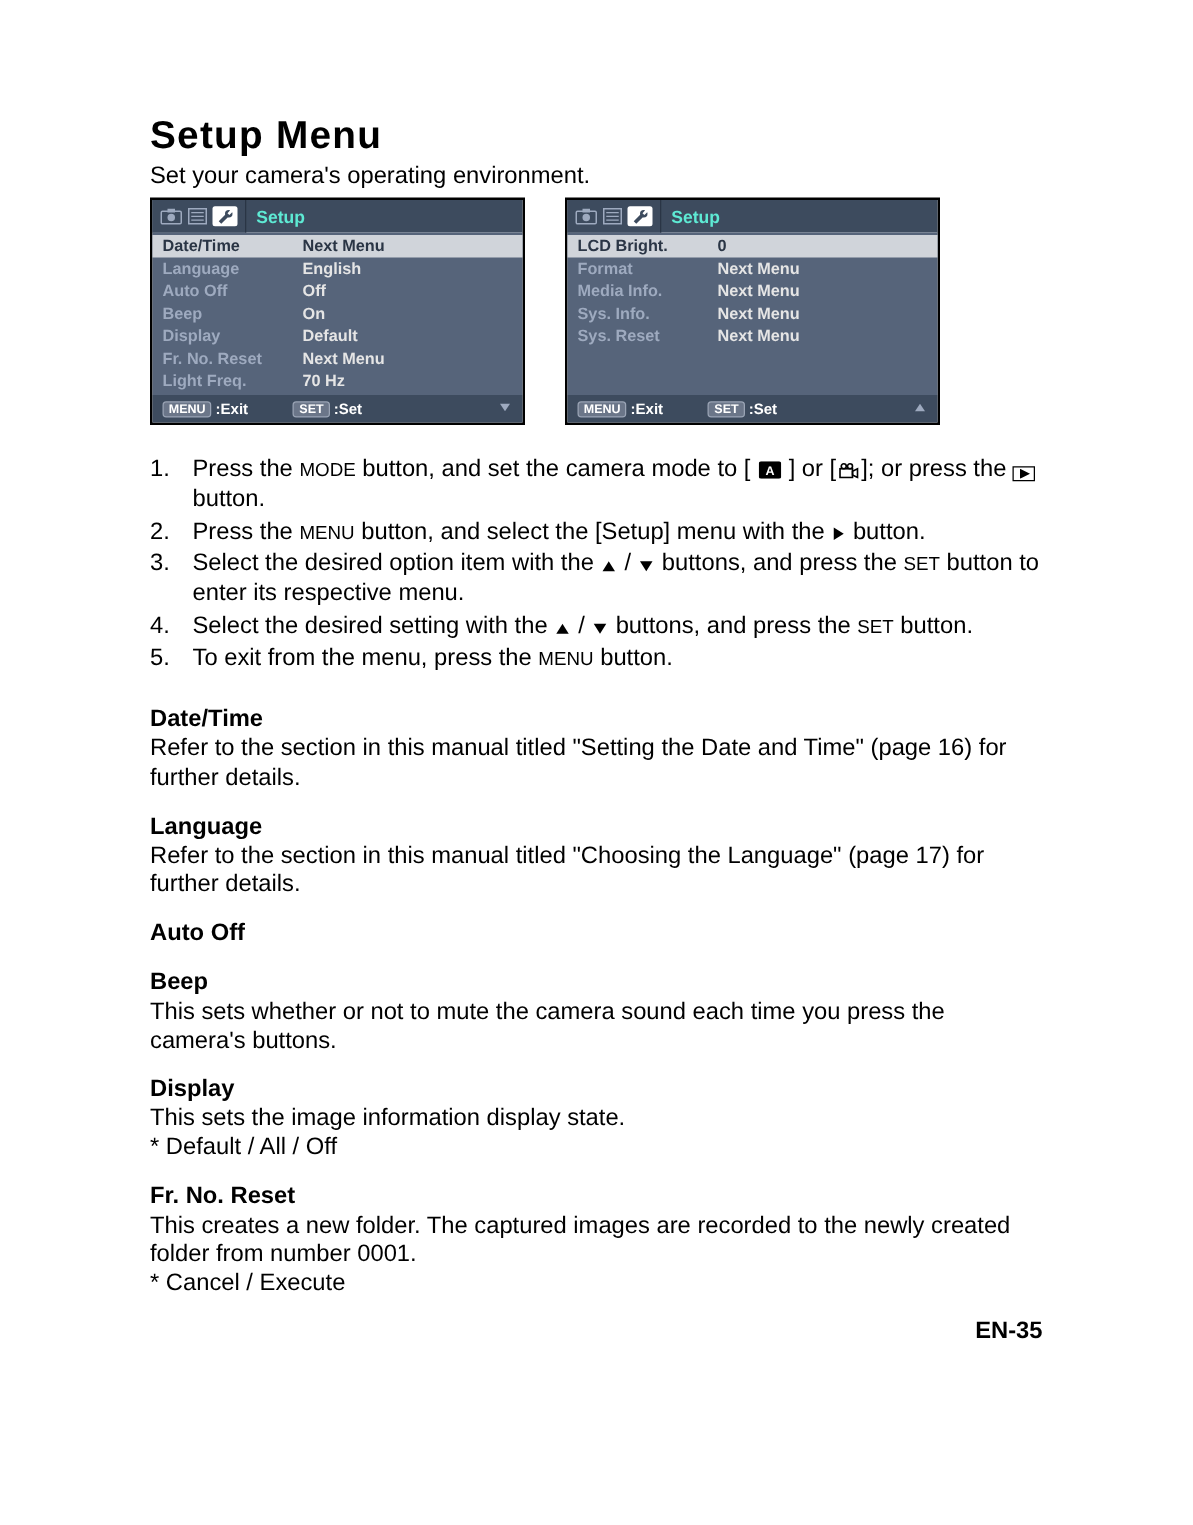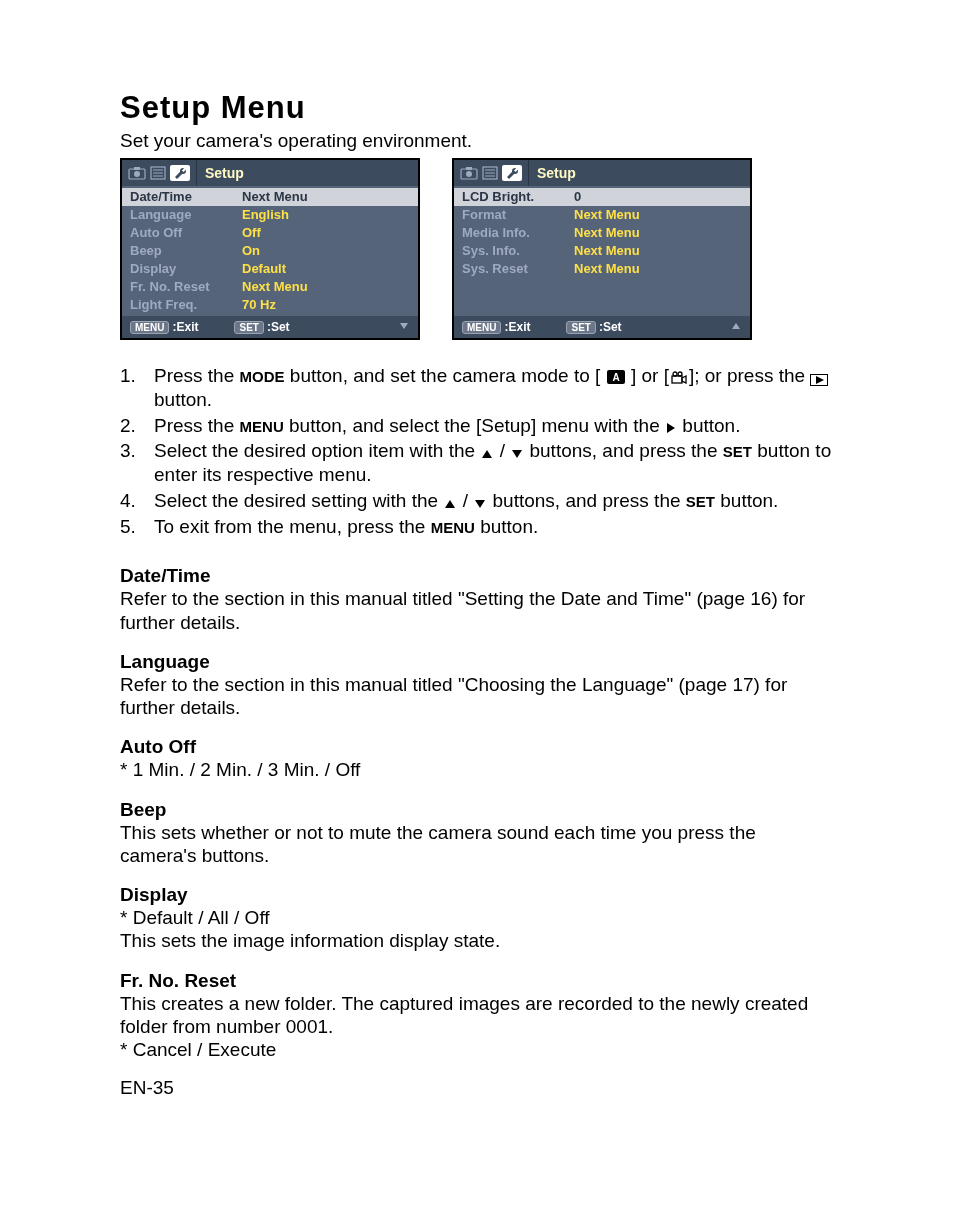--- a/index.html
+++ b/index.html
@@ -50,21 +50,21 @@
       display: block;
     }
     .wrench-box {
       background: #fff;
       padding: 1px 2px;
       border-radius: 2px;
       display: inline-flex;
     }
     .osd-header-label {
       flex: 1;
-      color: #fef9c3;
+      color: #5eead4;
       font-weight: bold;
       font-size: 14px;
       padding: 5px 8px;
     }
     .osd-body {
       background: #56647a;
       padding: 2px 0;
     }
     .osd-item {
       display: flex;
@@ -74,21 +74,21 @@
       padding: 0 8px;
       line-height: 18px;
     }
     .osd-item.highlight {
       background: #d0d4da;
       color: #2a3545;
       margin: 0;
       padding: 0 8px;
     }
     .osd-item .label { width: 112px; }
-    .osd-item .value { flex: 1; color: #fde047; }
+    .osd-item .value { flex: 1; color: #e5e5e5; }
     .osd-item.highlight .value { color: #2a3545; }
     .osd-empty-line {
       height: 18px;
     }
     .osd-footer {
       display: flex;
       background: #3d4b5e;
       color: #fff;
       font-size: 12px;
       font-weight: bold;
@@ -126,21 +126,21 @@
     }
     .instructions .num {
       width: 34px;
       flex-shrink: 0;
     }
     .instructions .txt {
       flex: 1;
     }
     .mlabel {
       font-family: Arial, sans-serif;
-      font-weight: bold;
+      font-weight: normal;
       font-size: 15px;
       letter-spacing: 0;
     }
     .inline-icon {
       display: inline-flex;
       vertical-align: -2px;
       margin: 0 1px;
     }
     .inline-box {
       display: inline-flex;
@@ -157,21 +157,22 @@
       font-size: 19px;
       line-height: 1.22;
       margin-bottom: 16px;
     }
     .section .heading {
       font-weight: bold;
       margin-bottom: 0;
     }
 
     .page-num {
-      font-weight: normal;
+      text-align: right;
+      font-weight: bold;
       font-size: 19px;
       margin-top: 6px;
     }
   </style>
 </head>
 <body>
 
 <h1 class="page-title">Setup Menu</h1>
 <div class="page-intro">Set your camera's operating environment.</div>
 
@@ -383,32 +384,31 @@
   <div>Refer to the section in this manual titled "Setting the Date and Time" (page 16) for further details.</div>
 </div>
 
 <div class="section">
   <div class="heading">Language</div>
   <div>Refer to the section in this manual titled "Choosing the Language" (page 17) for further details.</div>
 </div>
 
 <div class="section">
   <div class="heading">Auto Off</div>
-  <div>* 1 Min. / 2 Min. / 3 Min. / Off</div>
 </div>
 
 <div class="section">
   <div class="heading">Beep</div>
   <div>This sets whether or not to mute the camera sound each time you press the camera's buttons.</div>
 </div>
 
 <div class="section">
   <div class="heading">Display</div>
+  <div>This sets the image information display state.</div>
   <div>* Default / All / Off</div>
-  <div>This sets the image information display state.</div>
 </div>
 
 <div class="section">
   <div class="heading">Fr. No. Reset</div>
   <div>This creates a new folder. The captured images are recorded to the newly created folder from number 0001.</div>
   <div>* Cancel / Execute</div>
 </div>
 
 <div class="page-num">EN-35</div>
 

